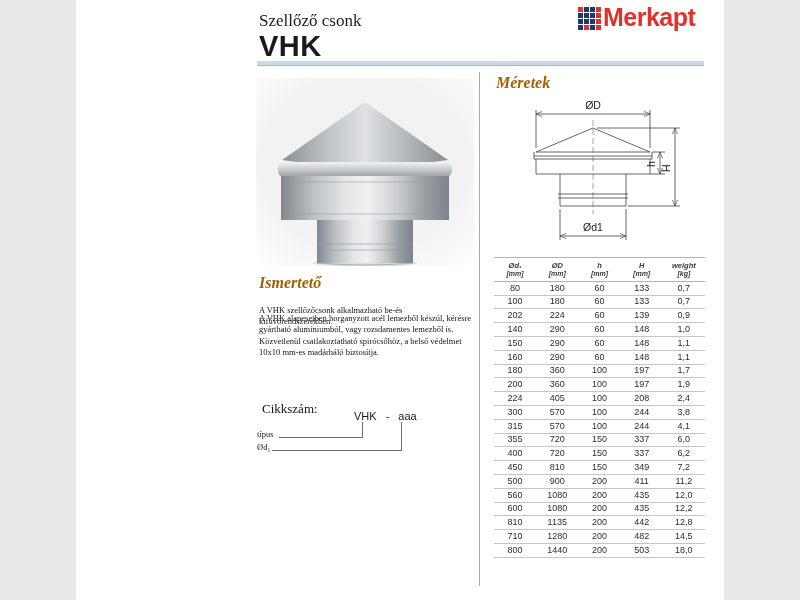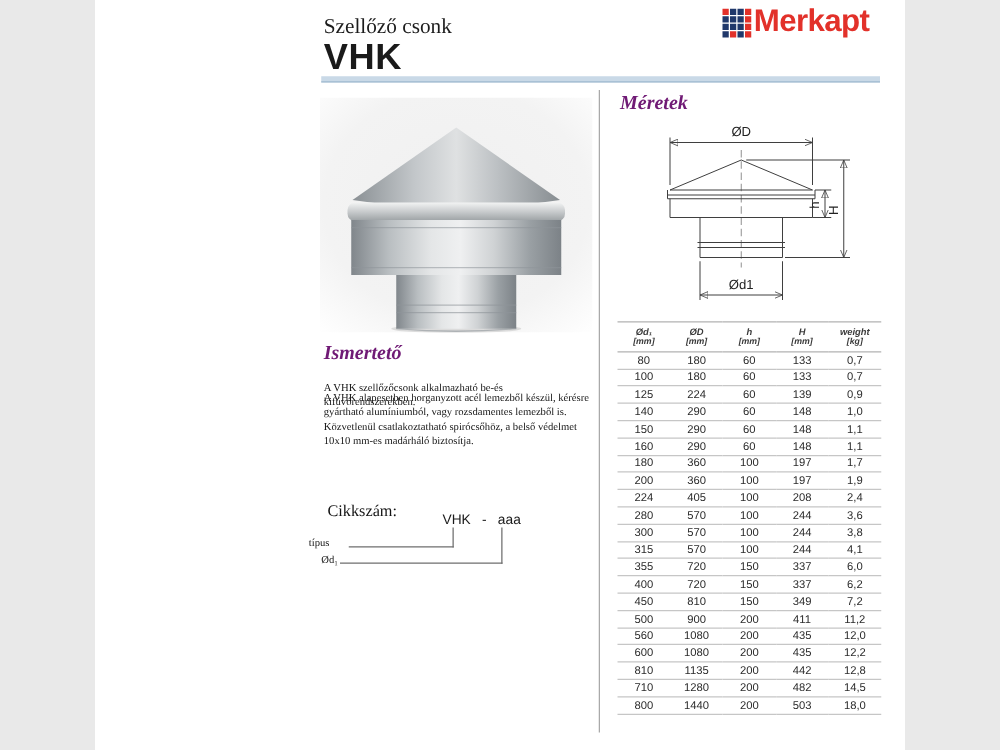--- a/index.html
+++ b/index.html
@@ -13,34 +13,34 @@
   .product-code{font-size:29px;font-weight:bold;color:#1a1a1a;letter-spacing:.5px;line-height:1.05;}
   .logo{position:absolute;left:502px;top:5px;display:flex;align-items:flex-start;}
   .logo-grid{width:23px;height:23px;display:grid;grid-template-columns:repeat(4,1fr);grid-template-rows:repeat(4,1fr);gap:1px;margin-top:2px;}
   .logo-grid .sq{width:100%;height:100%;}
   .logo-text{font-size:25px;font-weight:bold;color:#e2312a;letter-spacing:-0.5px;margin-left:2px;line-height:1;}
   .rule{position:absolute;left:181px;top:61px;width:447px;height:4px;background:#c9d9e7;border-bottom:1px solid #9fb9cf;}
   .divider{position:absolute;left:403px;top:72px;width:1px;height:514px;background:#a9a9a9;}
 
   
   .photo{position:absolute;left:180px;top:78px;width:218px;height:188px;}
-  .section-heading{font-family:"Liberation Serif",serif;font-style:italic;font-weight:bold;font-size:16px;color:#701a75;}
+  .section-heading{font-family:"Liberation Serif",serif;font-style:italic;font-weight:bold;font-size:16px;color:#a16207;}
   .ismerteto-heading{position:absolute;left:183px;top:274px;}
   .para{position:absolute;left:183px;width:217px;font-family:"Liberation Serif",serif;font-size:8.5px;line-height:1.35;color:#141414;}
   .para1{top:305px;}
   .para2{top:313px;}
   .code-label{position:absolute;left:186px;top:401px;font-family:"Liberation Serif",serif;font-size:13px;color:#141414;}
   .code-string{position:absolute;left:278px;top:410px;font-size:11px;font-weight:normal;color:#1a1a1a;}
   .code-string span{display:inline-block;}
   .code-sep{margin:0 9px;}
   .callout{position:absolute;border-color:#6f6f6f;}
   .callout-tipus{left:203px;top:422px;width:83px;height:15px;border-bottom:1px solid #6f6f6f;border-right:1px solid #6f6f6f;}
   .callout-od1{left:196px;top:422px;width:129px;height:28px;border-bottom:1px solid #6f6f6f;border-right:1px solid #6f6f6f;}
   .legend-label{position:absolute;font-family:"Liberation Serif",serif;font-size:8.5px;color:#141414;}
-  .legend-tipus{left:171px;top:429px;}
+  .legend-tipus{left:181px;top:429px;}
   .legend-od1{left:181px;top:442px;}
 
   
   .meretek-heading{position:absolute;left:420px;top:74px;}
   .diagram{position:absolute;left:426px;top:96px;}
   .diagram line,.diagram path{stroke:#3f3f3f;stroke-width:0.8;fill:none;}
   .diagram .center{stroke-dasharray:6 3;stroke-width:0.6;stroke:#6a6a6a;}
   .diagram text{font-family:"Liberation Sans",sans-serif;font-size:10.5px;fill:#222;stroke:none;}
 
   
@@ -240,21 +240,21 @@
             <td>0,7</td>
           </tr>
           <tr>
             <td>100</td>
             <td>180</td>
             <td>60</td>
             <td>133</td>
             <td>0,7</td>
           </tr>
           <tr>
-            <td>125</td>
+            <td>202</td>
             <td>224</td>
             <td>60</td>
             <td>139</td>
             <td>0,9</td>
           </tr>
           <tr>
             <td>140</td>
             <td>290</td>
             <td>60</td>
             <td>148</td>
@@ -287,27 +287,20 @@
             <td>100</td>
             <td>197</td>
             <td>1,9</td>
           </tr>
           <tr>
             <td>224</td>
             <td>405</td>
             <td>100</td>
             <td>208</td>
             <td>2,4</td>
-          </tr>
-          <tr>
-            <td>280</td>
-            <td>570</td>
-            <td>100</td>
-            <td>244</td>
-            <td>3,6</td>
           </tr>
           <tr>
             <td>300</td>
             <td>570</td>
             <td>100</td>
             <td>244</td>
             <td>3,8</td>
           </tr>
           <tr>
             <td>315</td>

